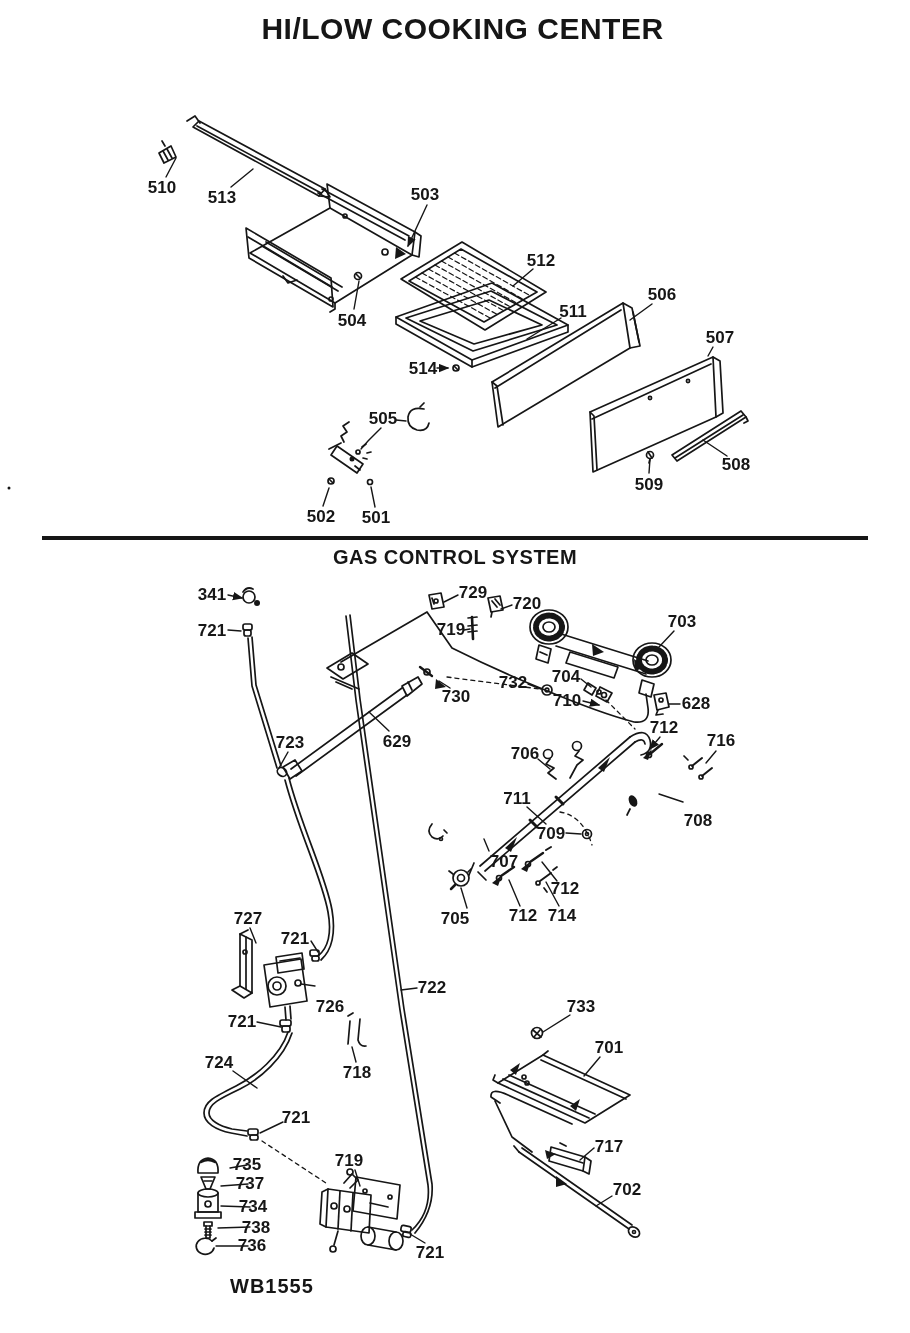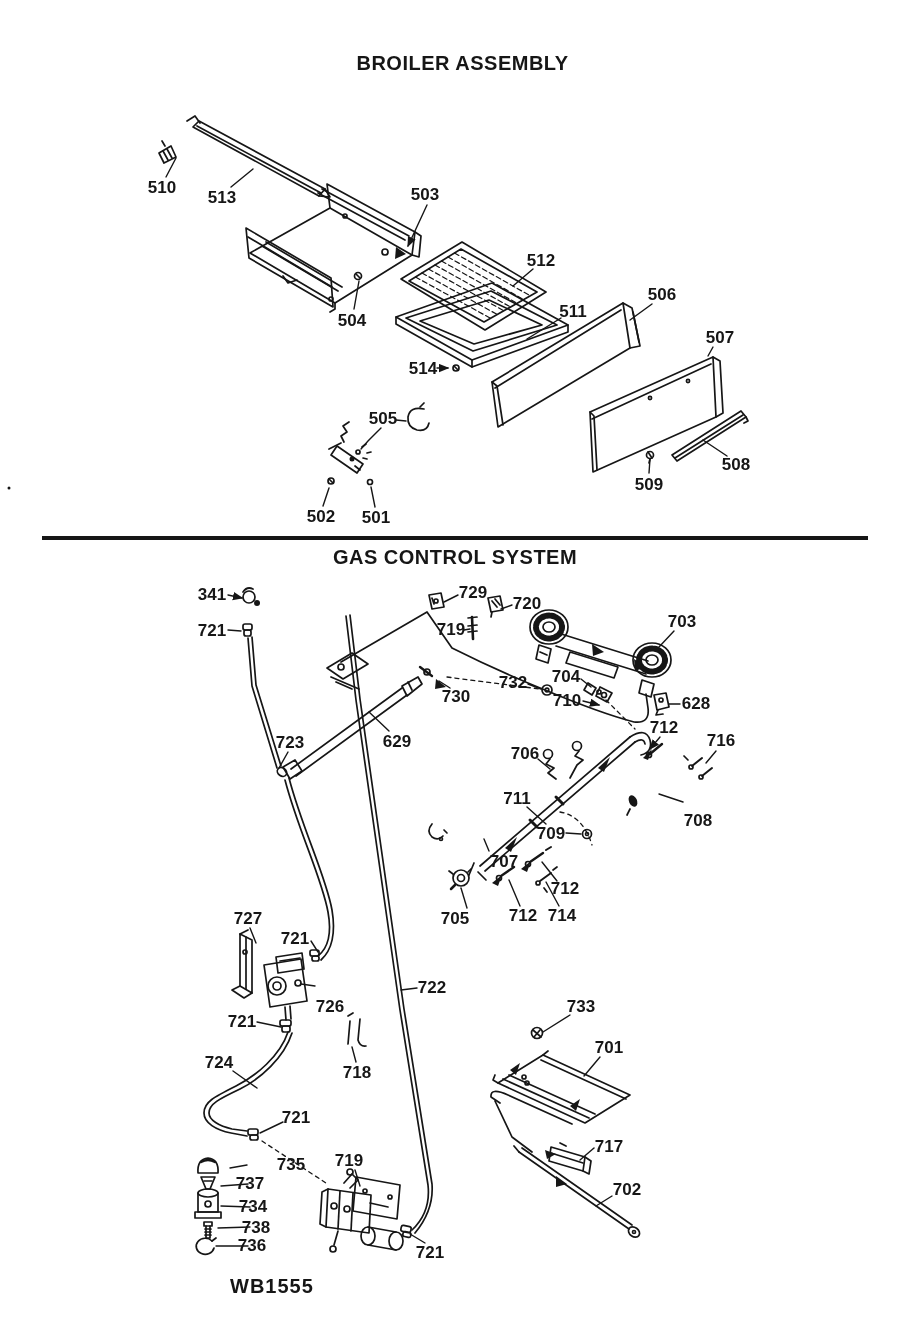--- a/index.html
+++ b/index.html
@@ -30,21 +30,21 @@
     position:absolute;transform:translate(-50%,-50%);
     font-size:17px;font-weight:bold;white-space:nowrap;line-height:1;
   }
   svg.art{position:absolute;left:0;top:0;}
 </style>
 </head>
 <body>
 
 <div class="page">
 
-  <div class="sub-title">BROILER ASSEMBLY</div>
+  <div class="page-title">HI/LOW COOKING CENTER</div>
 
   <svg class="art" width="910" height="1333" viewBox="0 0 910 1333">
     <defs>
       <marker id="ah" markerWidth="9" markerHeight="8" refX="6.5" refY="3" orient="auto">
         <path d="M0,0 L7.5,3 L0,6 Z" fill="#161616"></path>
       </marker>
     </defs>
 
     <circle cx="9" cy="488" r="1.5" fill="#161616"></circle>
 
@@ -599,21 +599,21 @@
       <div class="callout" style="left: 248px; top: 918px;">727</div>
       <div class="callout" style="left: 295px; top: 938px;">721</div>
       <div class="callout" style="left: 330px; top: 986px; margin-top: 20px;">726</div>
       <div class="callout" style="left: 432px; top: 987px;">722</div>
       <div class="callout" style="left: 242px; top: 1021px;">721</div>
       <div class="callout" style="left: 219px; top: 1062px;">724</div>
       <div class="callout" style="left: 357px; top: 1072px;">718</div>
       <div class="callout" style="left: 581px; top: 1006px;">733</div>
       <div class="callout" style="left: 609px; top: 1047px;">701</div>
       <div class="callout" style="left: 296px; top: 1117px;">721</div>
-      <div class="callout" style="left: 247px; top: 1164px; margin-left: 44px;">735</div>
+      <div class="callout" style="left: 247px; top: 1164px;">735</div>
       <div class="callout" style="left: 250px; top: 1183px;">737</div>
       <div class="callout" style="left: 253px; top: 1206px;">734</div>
       <div class="callout" style="left: 256px; top: 1227px;">738</div>
       <div class="callout" style="left: 252px; top: 1245px;">736</div>
       <div class="callout" style="left: 349px; top: 1160px;">719</div>
       <div class="callout" style="left: 609px; top: 1146px;">717</div>
       <div class="callout" style="left: 627px; top: 1189px;">702</div>
       <div class="callout" style="left: 430px; top: 1252px;">721</div>
     </div>
 

